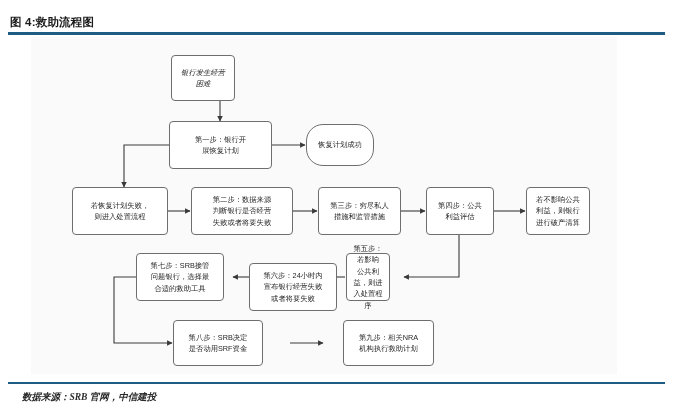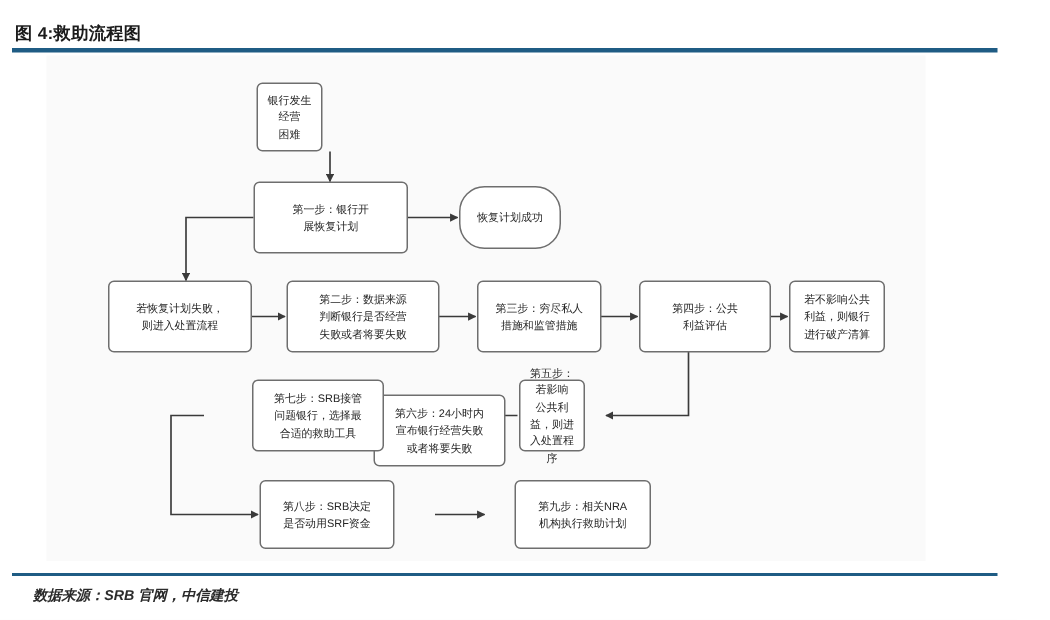--- a/index.html
+++ b/index.html
@@ -82,21 +82,21 @@
     left: 8px;
     top: 382px;
     width: 657px;
     height: 1.6px;
     background: #1f5c84;
   }
   #source-note {
     position: absolute;
     left: 22px;
     top: 391px;
-    font-family: Liberation Sans, sans-serif;
+    font-family: Liberation Serif, serif;
     font-style: italic;
     font-weight: bold;
     font-size: 9.5px;
     color: #2b2b2b;
     white-space: nowrap;
   }
 </style>
 </head>
 <body>
 
@@ -134,21 +134,21 @@
       <path d="M 345 277 L 320 277"></path>
 
       <path d="M 258 277 L 233 277"></path>
 
       <path d="M 136 277 L 114 277 L 114 343 L 172 343"></path>
 
       <path d="M 290 343 L 323 343"></path>
     </g>
   </svg>
 
-  <div class="node" style="left:171px; top:55px; width:44px; height:46px;">
+  <div class="node" style="left:171px; top:55px; width:64px; height:46px;font-style:italic;">
     <span class="label">银行发生经营
 困难</span>
   </div>
 
   <div class="node" style="left:169px; top:121px; width:103px; height:48px;">
     <span class="label">第一步：银行开
 展恢复计划</span>
   </div>
 
   <div class="node" style="left:306px; top:124px; width:68px; height:42px;border-radius:17px;">
@@ -164,21 +164,21 @@
     <span class="label">第二步：数据来源
 判断银行是否经营
 失败或者将要失败</span>
   </div>
 
   <div class="node" style="left:318px; top:187px; width:83px; height:48px;">
     <span class="label">第三步：穷尽私人
 措施和监管措施</span>
   </div>
 
-  <div class="node" style="left:426px; top:187px; width:88px; height:48px;">
+  <div class="node" style="left:426px; top:187px; width:68px; height:48px;">
     <span class="label">第四步：公共
 利益评估</span>
   </div>
 
   <div class="node" style="left:526px; top:187px; width:64px; height:48px;">
     <span class="label">若不影响公共
 利益，则银行
 进行破产清算</span>
   </div>
 
@@ -187,21 +187,21 @@
 公共利益，则进
 入处置程序</span>
   </div>
 
   <div class="node" style="left:249px; top:253px; width:88px; height:48px;margin-top:10px;">
     <span class="label">第六步：24小时内
 宣布银行经营失败
 或者将要失败</span>
   </div>
 
-  <div class="node" style="left:136px; top:253px; width:88px; height:48px;margin-left:32px;">
+  <div class="node" style="left:136px; top:253px; width:88px; height:48px;">
     <span class="label">第七步：SRB接管
 问题银行，选择最
 合适的救助工具</span>
   </div>
 
   <div class="node" style="left:173px; top:320px; width:90px; height:46px;">
     <span class="label">第八步：SRB决定
 是否动用SRF资金</span>
   </div>
 

